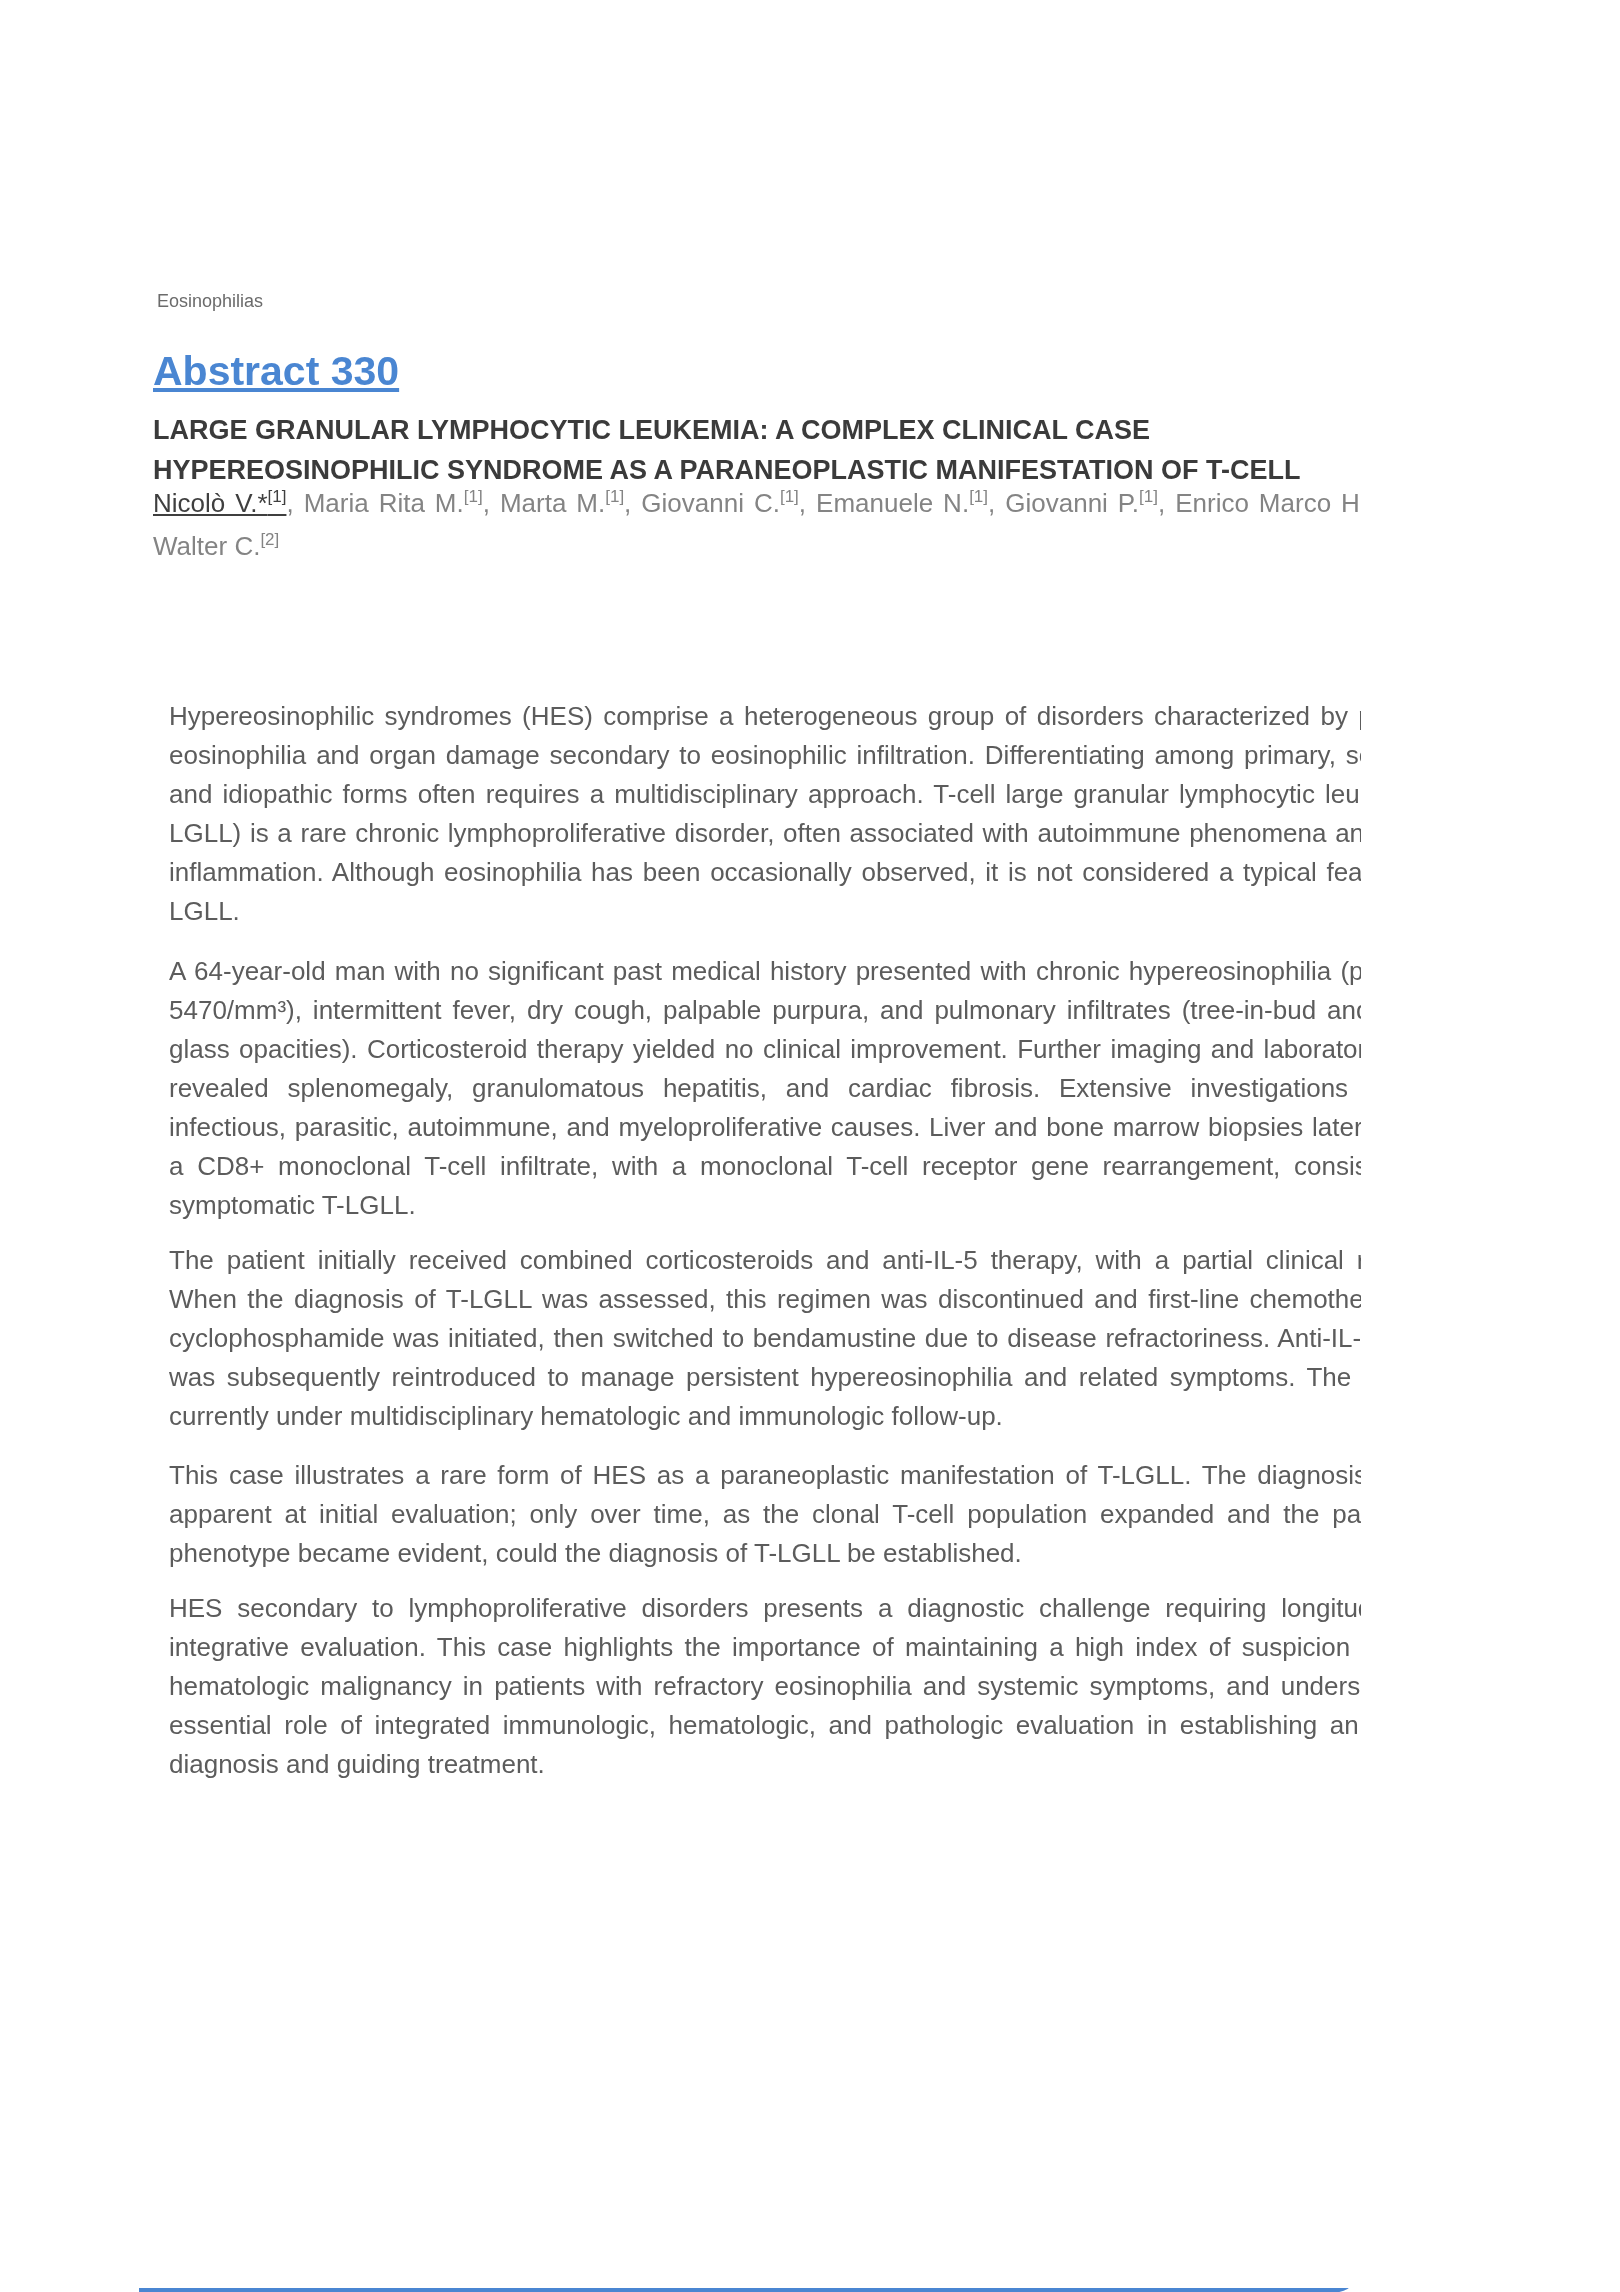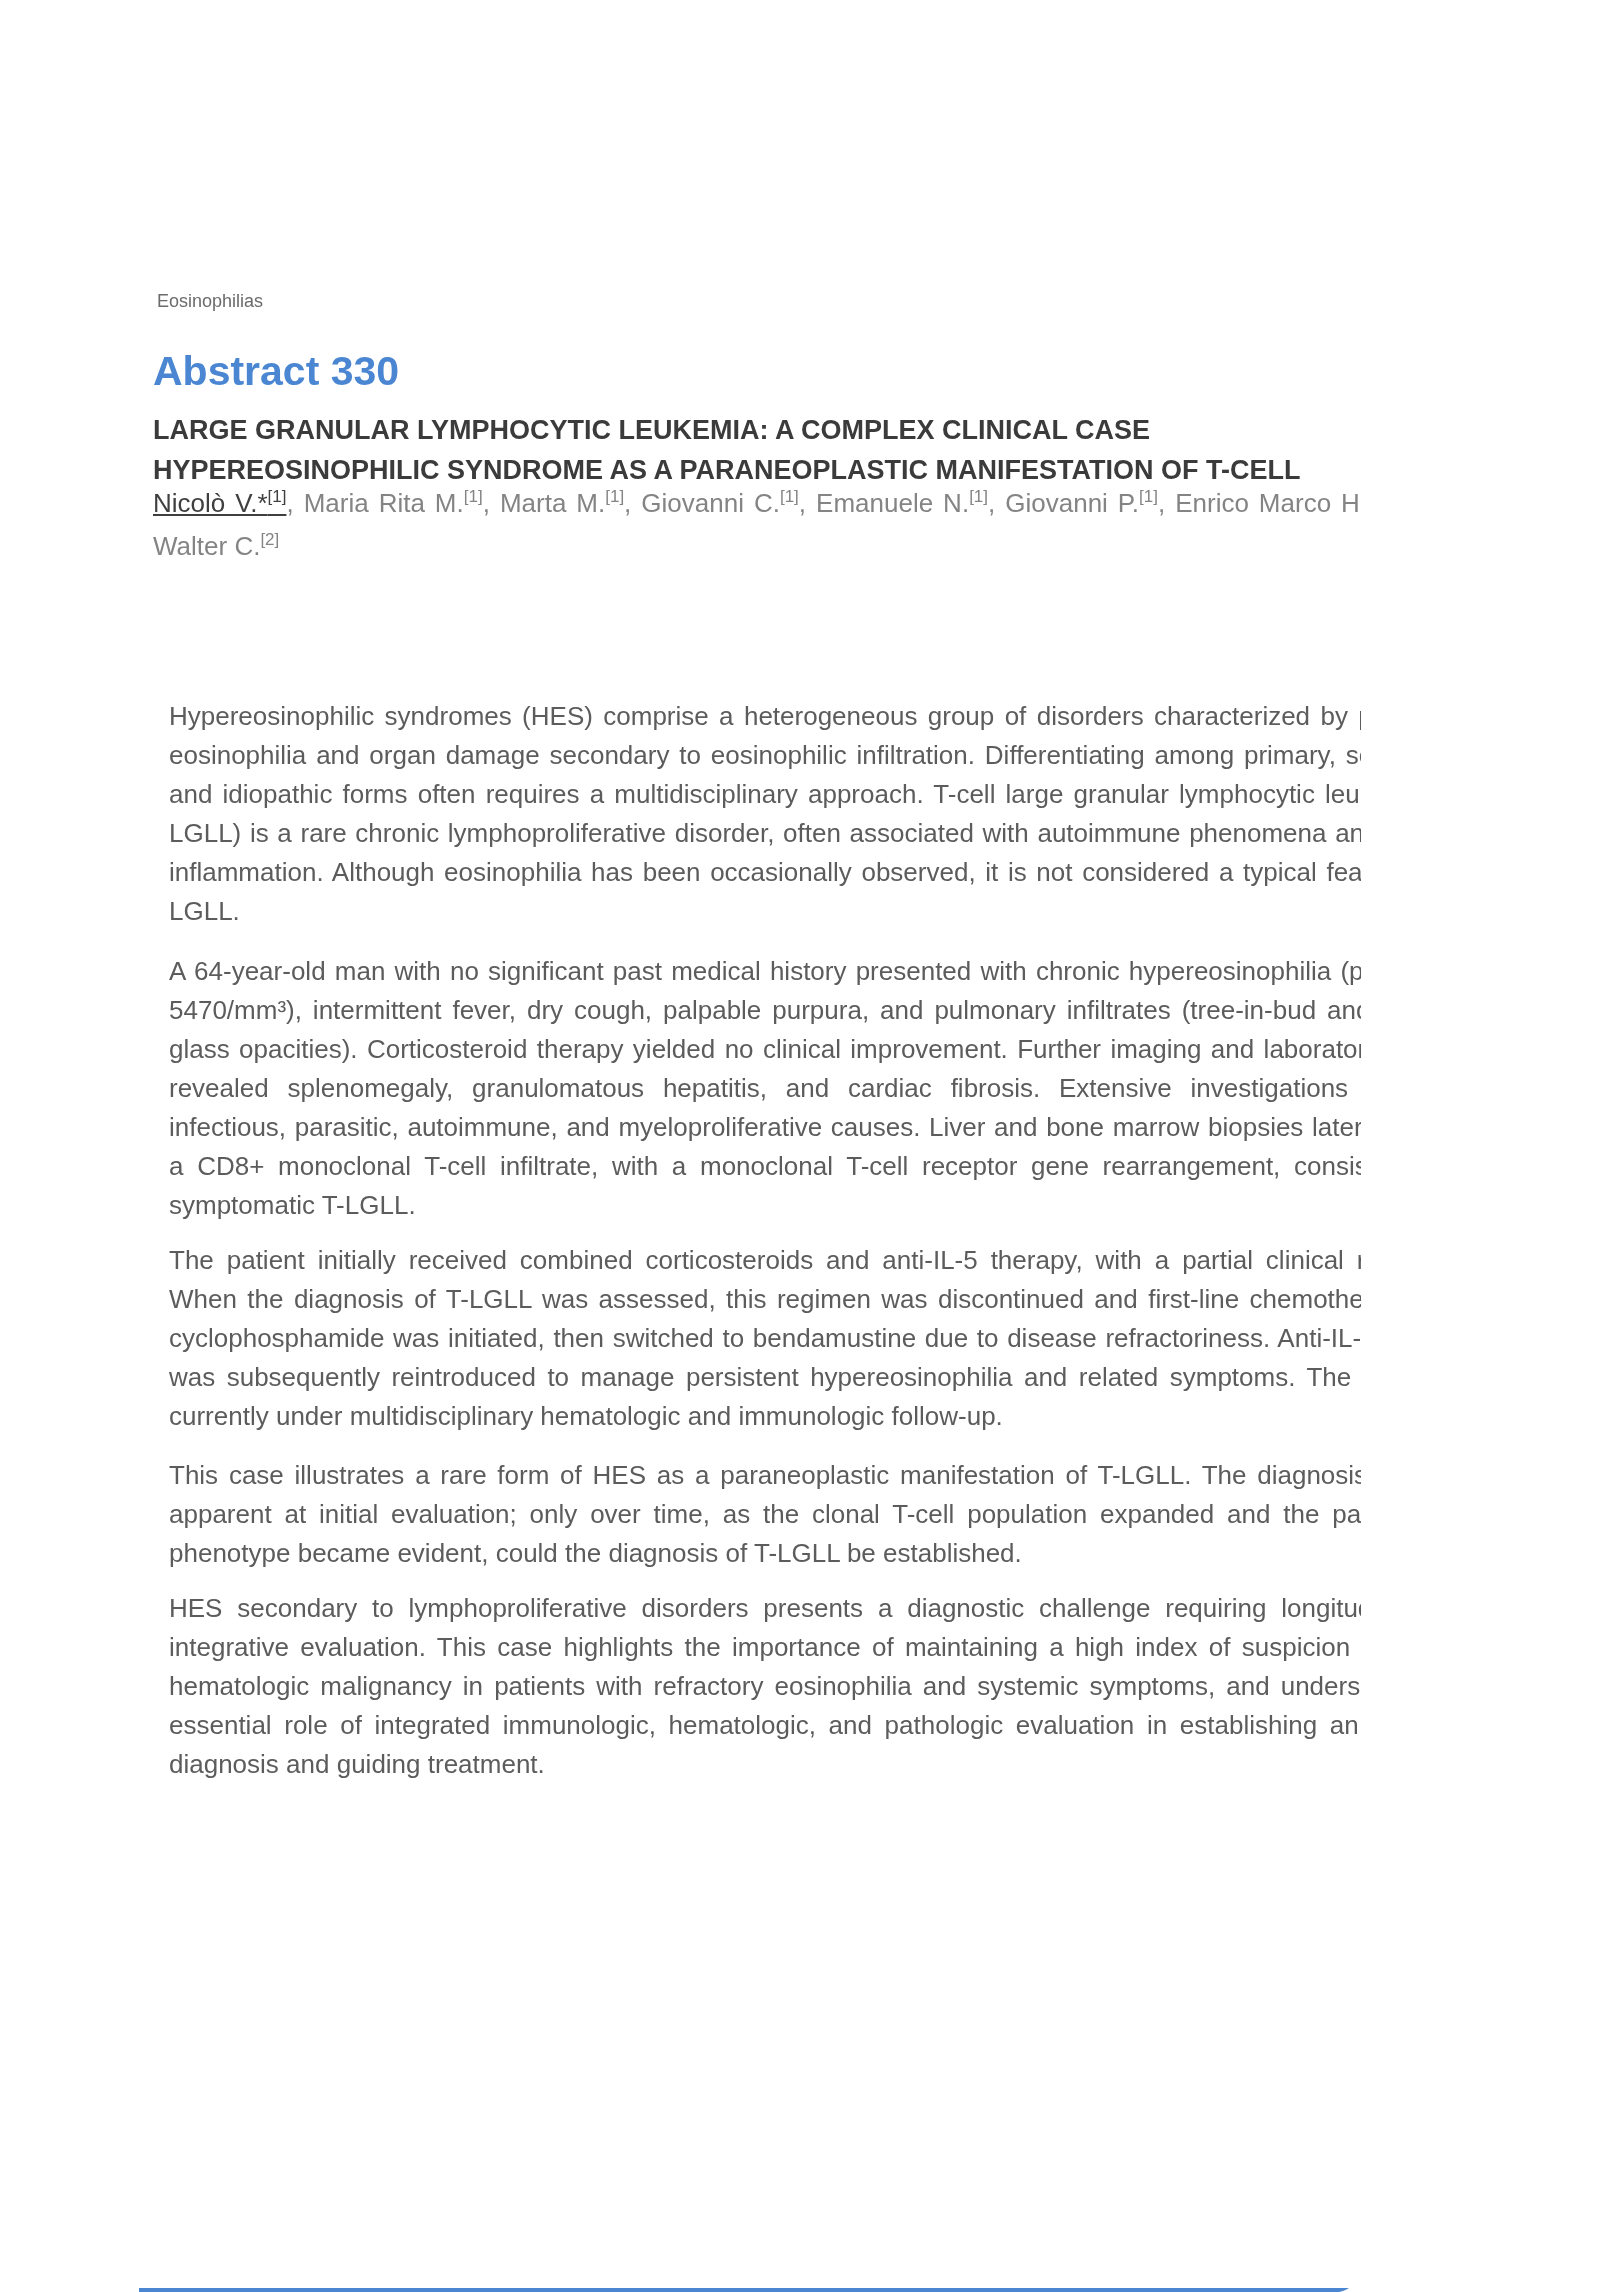--- a/index.html
+++ b/index.html
@@ -45,21 +45,21 @@
     position:absolute;left:139px;right:0;bottom:0;height:5.3px;
   }
 </style>
 </head>
 <body>
 
 <div class="page">
 
   <div class="section-label">Eosinophilias</div>
 
-  <div class="abstract-number accent-text" style="color: rgb(74, 134, 210);">Abstract 330</div>
+  <div class="abstract-number accent-text" style="color: rgb(74, 134, 210); text-decoration: underline;">Abstract 330</div>
 
   <div class="title">
     <div>LARGE GRANULAR LYMPHOCYTIC LEUKEMIA: A COMPLEX CLINICAL CASE</div>
     <div>HYPEREOSINOPHILIC SYNDROME AS A PARANEOPLASTIC MANIFESTATION OF T-CELL</div>
   </div>
 
   <div class="authors"><span class="author presenting">Nicolò V.*<sup>[1]</sup></span>, <span class="author">Maria Rita M.<sup>[1]</sup></span>, <span class="author">Marta M.<sup>[1]</sup></span>, <span class="author">Giovanni C.<sup>[1]</sup></span>, <span class="author">Emanuele N.<sup>[1]</sup></span>, <span class="author">Giovanni P.<sup>[1]</sup></span>, <span class="author">Enrico Marco H.<sup>[2]</sup></span>, <span class="author">Giorgio Walter C.<sup>[2]</sup></span></div>
 
 
   <div class="body-text">

